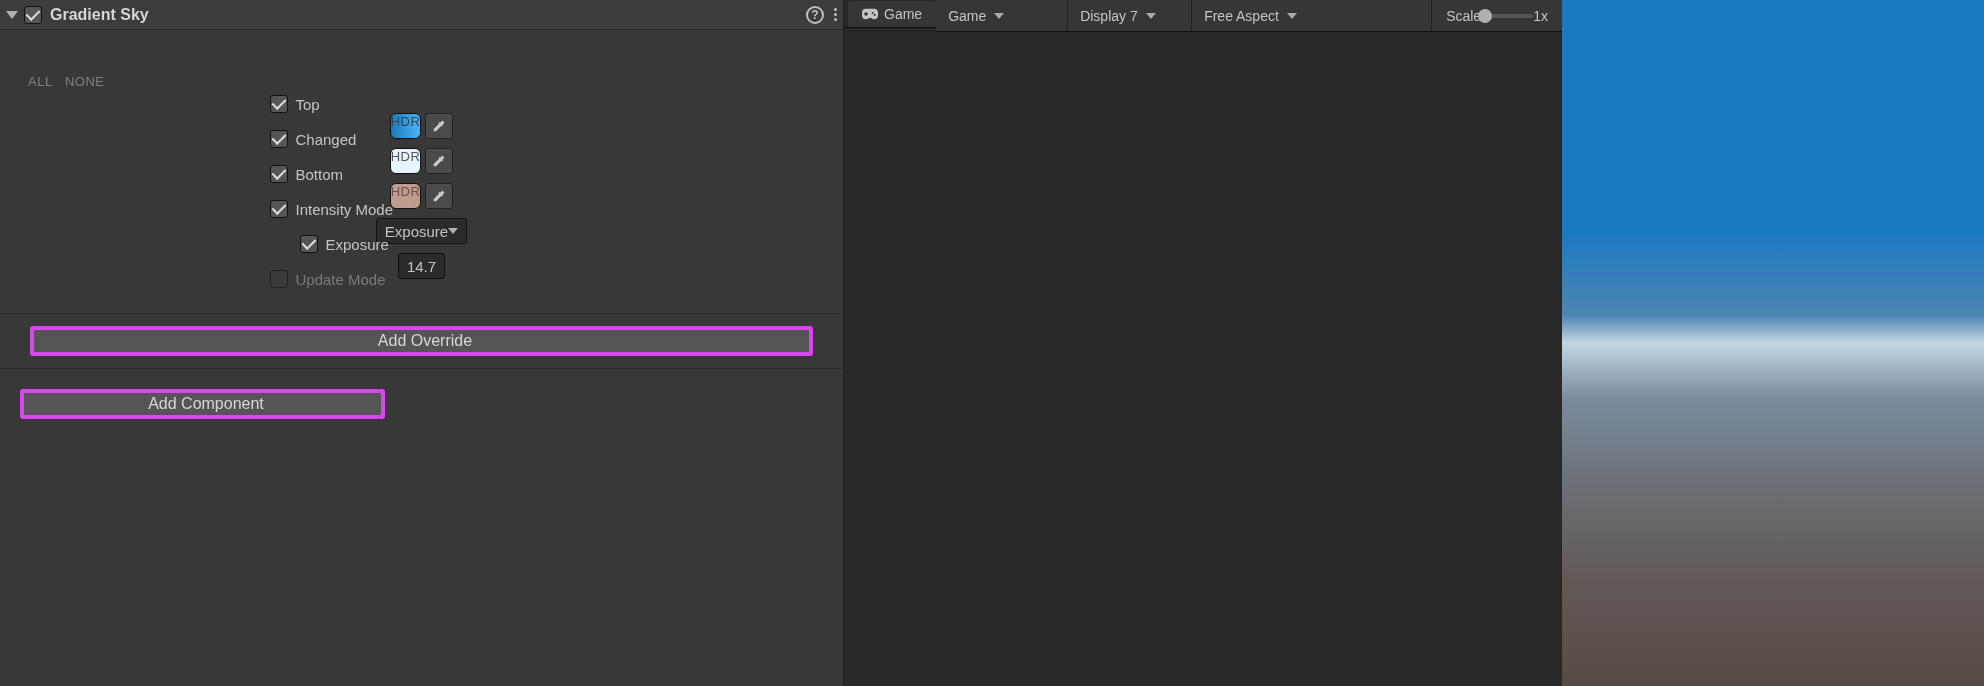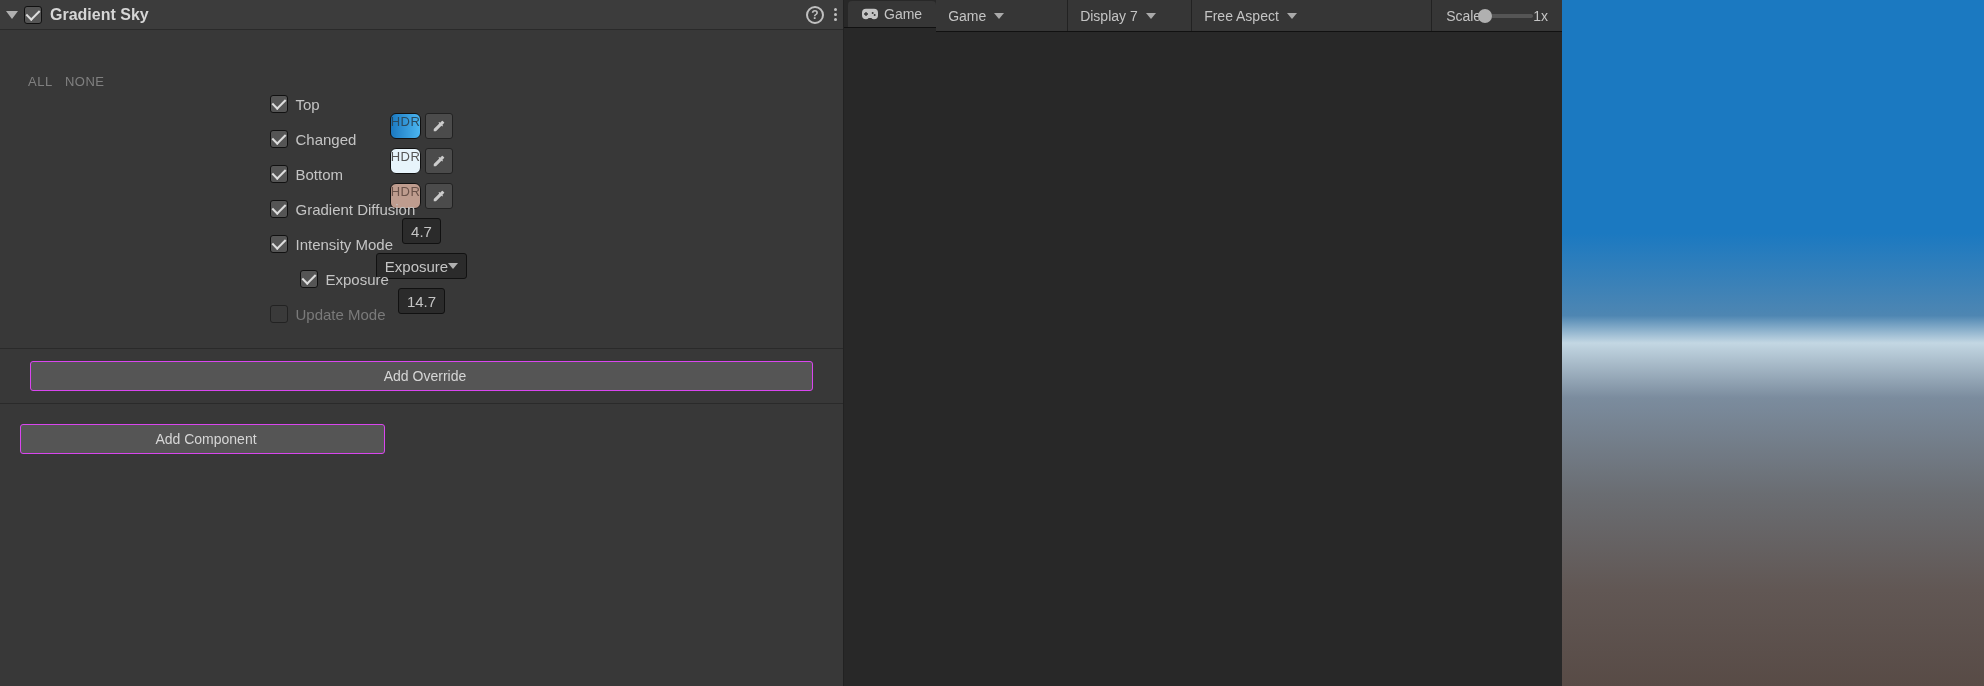--- a/index.html
+++ b/index.html
@@ -102,23 +102,23 @@
   .dd-arrow{
     width:0;height:0;border-left:5px solid transparent;border-right:5px solid transparent;
     border-top:6px solid #b0b0b0;
   }
   .dropdown.disabled .dd-arrow{border-top-color:#666;}
   .override-section{
     border-top:1px solid #2a2a2a;
     padding:12px 30px;
   }
   .wide-btn{
-    height:30px;background:#555;border:1px solid #d946ef;border-radius:3px;
+    height:30px;background:#555;border:4px solid #d946ef;border-radius:3px;
     color:#d6d6d6;display:flex;align-items:center;justify-content:center;
-    cursor:pointer;font-size:14px;padding-left:7px;
+    cursor:pointer;font-size:16px;padding-left:7px;
   }
   .add-comp-section{
     padding:20px; display:flex;justify-content:flex-start;
     border-top:1px solid #2a2a2a;
   }
   .add-comp-section .wide-btn{ width:365px;}
   
   
   .game-panel{
     flex:1;height:100%;background:#282828;display:flex;flex-direction:row;
@@ -223,31 +223,20 @@
           <span>HDR</span>
         </div>
         <div class="eyedrop">
           <svg viewBox="0 0 24 24">
               <path d="M20.71 5.63l-2.34-2.34a1 1 0 0 0-1.41 0l-3.12 3.12-1.42-1.42-1.41 1.41 1.42 1.42L3 17.25V21h3.75l9.43-9.43 1.42 1.42 1.41-1.41-1.42-1.42 3.12-3.12a1 1 0 0 0 0-1.41z"></path>
             </svg>
         </div>
       </div>
     </div>
 
-    <div class="prop-row">
-      <div class="prop-label-wrap indent0">
-        <div class="checkbox checked"></div>
-        <span class="prop-label">Gradient Diffusion</span>
-      </div>
-      <div class="prop-field">
-        <div class="text-field">
-          <span>4.7</span>
-        </div>
-      </div>
-    </div>
 
     <div class="prop-row">
       <div class="prop-label-wrap indent0">
         <div class="checkbox checked"></div>
         <span class="prop-label">Intensity Mode</span>
       </div>
       <div class="prop-field">
         <div class="dropdown">
           <span>Exposure</span>
           <div class="dd-arrow"></div>

